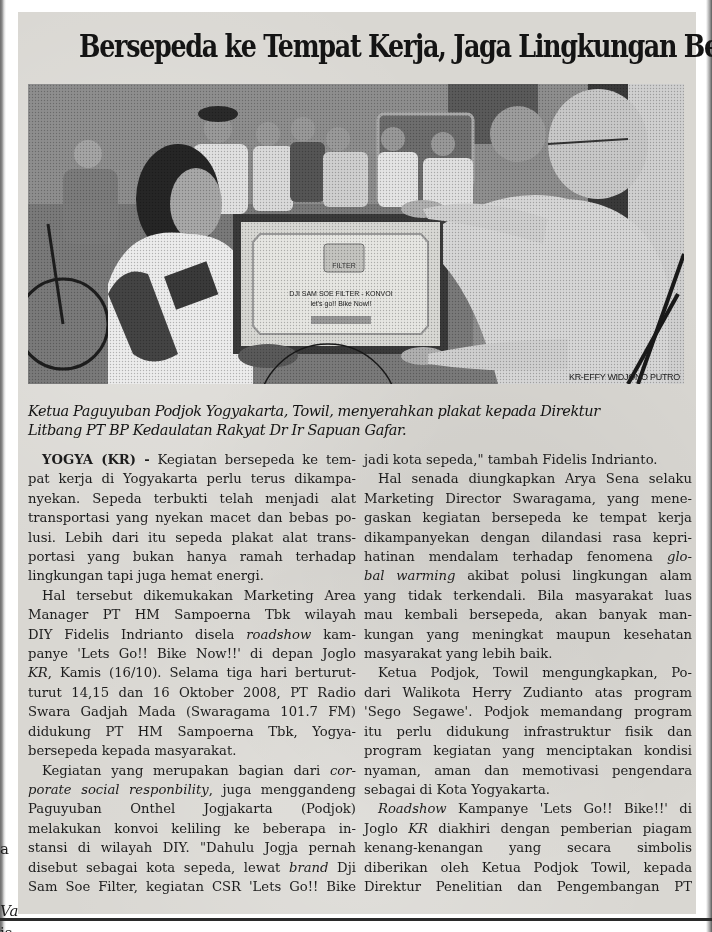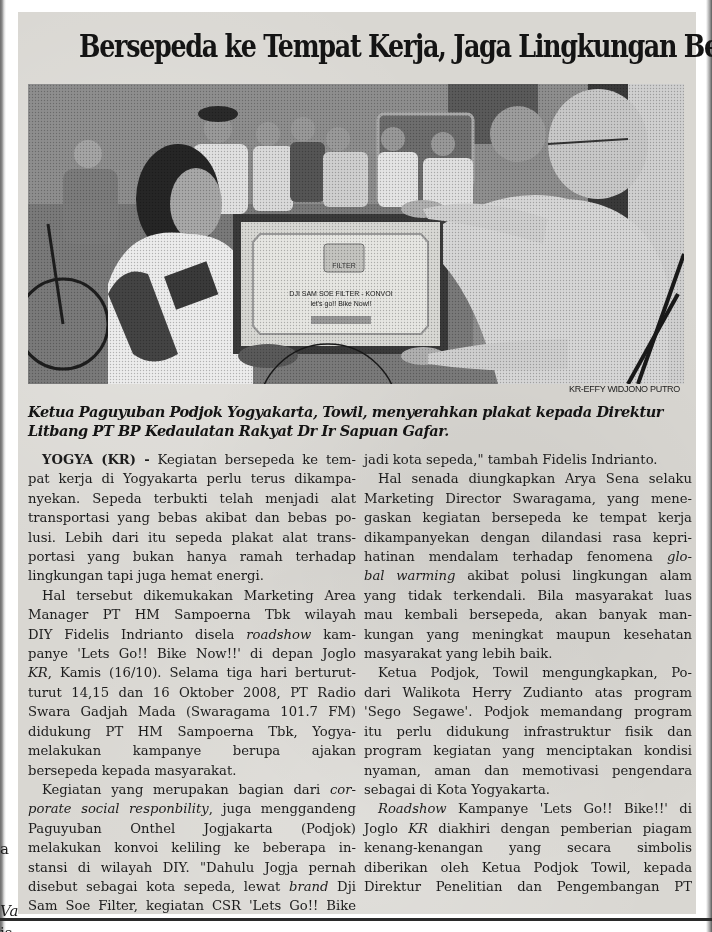--- a/index.html
+++ b/index.html
@@ -41,27 +41,27 @@
     font-size: 31px; letter-spacing: -1.6px; color: #141414;
     transform: scaleX(0.82); transform-origin: center;
     white-space: nowrap;
   }
   .photo {
     position: absolute; left: 10px; top: 72px; width: 656px; height: 300px;
     overflow: hidden; background: #6b6b6b;
   }
   .photo svg { display: block; }
   .credit {
-    position: absolute; right: 16px; top: 372px;
+    position: absolute; right: 16px; top: 360px;
     font-family: "Liberation Sans", sans-serif; font-size: 9px;
     letter-spacing: -0.3px; color: #222;
   }
   .caption {
     position: absolute; left: 10px; top: 390px; width: 662px;
-    font-family: "DejaVu Serif", serif; font-style: italic; font-weight: bold;
+    font-family: "DejaVu Serif", serif; font-style: italic; font-weight: normal;
     font-size: 14.5px; line-height: 19px; color: #141414;
     letter-spacing: -0.4px;
   }
   .caption span { display: block; white-space: nowrap; }
   .col {
     position: absolute; top: 438px; width: 328px;
     font-family: "DejaVu Serif", serif; font-size: 13.2px; line-height: 19.4px;
     color: #1c1c1c;
   }
   .col.left { left: 10px; }
@@ -171,34 +171,33 @@
 
   <div class="caption">
     <span>Ketua Paguyuban Podjok Yogyakarta, Towil, menyerahkan plakat kepada Direktur</span>
     <span>Litbang PT BP Kedaulatan Rakyat Dr Ir Sapuan Gafar.</span>
   </div>
 
   <div class="col left">
     <span class="line indent"><span class="dateline">YOGYA (KR) -</span><span> Kegiatan bersepeda ke tem-</span></span>
     <span class="line">pat kerja di Yogyakarta perlu terus dikampa-</span>
     <span class="line">nyekan. Sepeda terbukti telah menjadi alat</span>
-    <span class="line">transportasi yang bebas akibat dan bebas po-</span>
+    <span class="line">transportasi yang nyekan macet dan bebas po-</span>
     <span class="line">lusi. Lebih dari itu sepeda plakat alat trans-</span>
     <span class="line">portasi yang bukan hanya ramah terhadap</span>
     <span class="line last">lingkungan tapi juga hemat energi.</span>
 
     <span class="line indent">Hal tersebut dikemukakan Marketing Area</span>
     <span class="line">Manager PT HM Sampoerna Tbk wilayah</span>
     <span class="line"><span>DIY Fidelis Indrianto disela </span><span class="it">roadshow</span><span> kam-</span></span>
     <span class="line">panye 'Lets Go!! Bike Now!!' di depan Joglo</span>
     <span class="line"><span class="it">KR</span><span>, Kamis (16/10). Selama tiga hari berturut-</span></span>
     <span class="line">turut 14,15 dan 16 Oktober 2008, PT Radio</span>
     <span class="line">Swara Gadjah Mada (Swaragama 101.7 FM)</span>
     <span class="line">didukung PT HM Sampoerna Tbk, Yogya-</span>
-    <span class="line">melakukan kampanye berupa ajakan</span>
     <span class="line last">bersepeda kepada masyarakat.</span>
 
     <span class="line indent"><span>Kegiatan yang merupakan bagian dari </span><span class="it">cor-</span></span>
     <span class="line"><span class="it">porate social responbility</span><span>, juga menggandeng</span></span>
     <span class="line">Paguyuban Onthel Jogjakarta (Podjok)</span>
     <span class="line">melakukan konvoi keliling ke beberapa in-</span>
     <span class="line">stansi di wilayah DIY. "Dahulu Jogja pernah</span>
     <span class="line"><span>disebut sebagai kota sepeda, lewat </span><span class="it">brand</span><span> Dji</span></span>
     <span class="line">Sam Soe Filter, kegiatan CSR 'Lets Go!! Bike</span>
 

